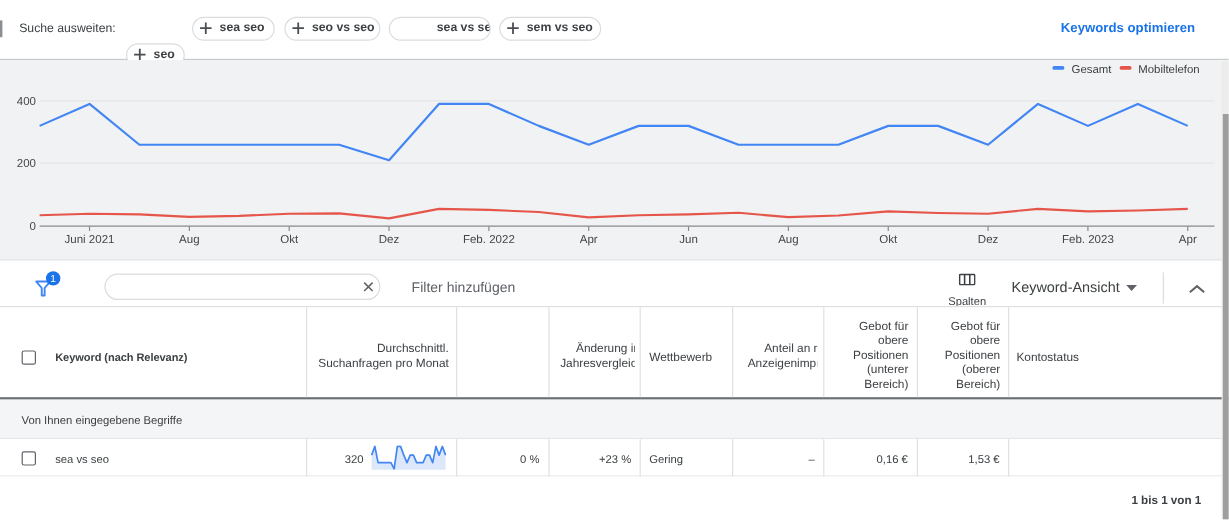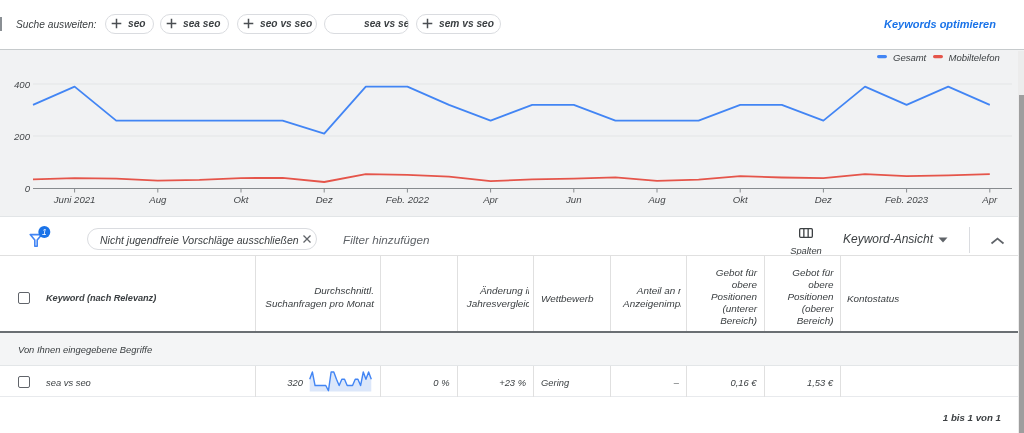--- a/index.html
+++ b/index.html
@@ -1,38 +1,38 @@
 <!DOCTYPE html>
 <html><head>
 <meta charset="utf-8">
 <style>
   * { margin:0; padding:0; box-sizing:border-box; }
   html,body { width:1024px; height:433px; overflow:hidden; background:#fff;
     font-family:"Liberation Sans", sans-serif; }
-  #page { position:relative; width:1024px; height:433px;font-style:italic; }
+  #page { position:relative; width:1024px; height:433px; }
   .abs { position:absolute; }
   .c-dark { color:#3c4043; }
   .c-gray { color:#5f6368; }
   .chip { position:absolute; top:13.8px; height:20px; border:1px solid #dadce0;
     border-radius:10px; background:#fff; display:flex; align-items:center;
     font-size:10.2px; font-weight:bold; color:#3c4043; white-space:nowrap; overflow:hidden; }
   .chip svg { margin-left:4.5px; margin-right:6.5px; }
   .vline { position:absolute; width:1px; background:#e0e0e0; }
   .hcell { position:absolute; font-size:9.9px; line-height:13px; color:#3c4043; }
   .num { text-align:right; }
   .cb { position:absolute; width:12px; height:12px; border:1.7px solid #60646a; border-radius:2px; }
 </style>
 </head>
 <body>
 <div id="page">
 
   <div class="abs" style="left:0;top:0;width:1024px;height:50.4px;background:#fff;border-bottom:1.4px solid #c6cacc;"></div>
   <div class="abs" style="left:0;top:17px;width:1.5px;height:14px;background:#8a8f94;"></div>
   <div class="abs c-dark" style="left:16px;top:19px;font-size:10.2px;">Suche ausweiten:</div>
-  <div class="chip" style="left:105px;width:49px;">
+  <div class="chip" style="left:105px;width:49px;margin-top:22px;">
       <svg width="11" height="11" viewBox="0 0 11 11">
         <path d="M5.5 0.7v9.6M0.7 5.5h9.6" stroke="#4a4e52" stroke-width="1.5"></path>
       </svg>
       <span>seo</span>
     </div>
   <div class="chip" style="left:160px;width:69px;">
       <svg width="11" height="11" viewBox="0 0 11 11">
         <path d="M5.5 0.7v9.6M0.7 5.5h9.6" stroke="#4a4e52" stroke-width="1.5"></path>
       </svg>
       <span>sea seo</span>
@@ -107,21 +107,20 @@
   </svg>
 
   <div class="abs" style="left:0;top:218px;width:1024px;height:36.5px;background:#fff;"></div>
 
   <svg class="abs" style="left:28px;top:225px;" width="24" height="24" viewBox="0 0 24 24">
     <path d="M2.2 9.6 h11.6 l-4.6 5.4 v6.2 h-2.4 v-6.2 z" fill="none" stroke="#4285f4" stroke-width="1.6" stroke-linejoin="round"></path>
     <circle cx="16.3" cy="7" r="6" fill="#1a73e8"></circle>
     <text x="16.3" y="10" font-size="8.5" fill="#fff" text-anchor="middle">1</text>
   </svg>
   <div class="abs" style="left:87px;top:228px;width:230px;height:22px;border:1px solid #dadce0;border-radius:11px;background:#fff;"></div>
-  <div class="abs c-dark" style="left:100px;top:234px;font-size:10.5px;">Nicht jugendfreie Vorschläge ausschließen</div>
   <svg class="abs" style="left:302px;top:234px;" width="10" height="10" viewBox="0 0 10 10">
       <path d="M1.5 1.5 8.5 8.5 M8.5 1.5 1.5 8.5" stroke="#5f6368" stroke-width="1.3"></path>
     </svg>
   <div class="abs c-gray" style="left:343px;top:233px;font-size:11.7px;">Filter hinzufügen</div>
 
   <svg class="abs" style="left:799px;top:227.5px;" width="14" height="10" viewBox="0 0 14 10">
     <rect x="0.65" y="0.65" width="12.7" height="8.7" rx="1" fill="none" stroke="#3c4043" stroke-width="1.3"></rect>
     <line x1="4.85" y1="0.65" x2="4.85" y2="9.35" stroke="#3c4043" stroke-width="1.3"></line>
     <line x1="9.15" y1="0.65" x2="9.15" y2="9.35" stroke="#3c4043" stroke-width="1.3"></line>
   </svg>

